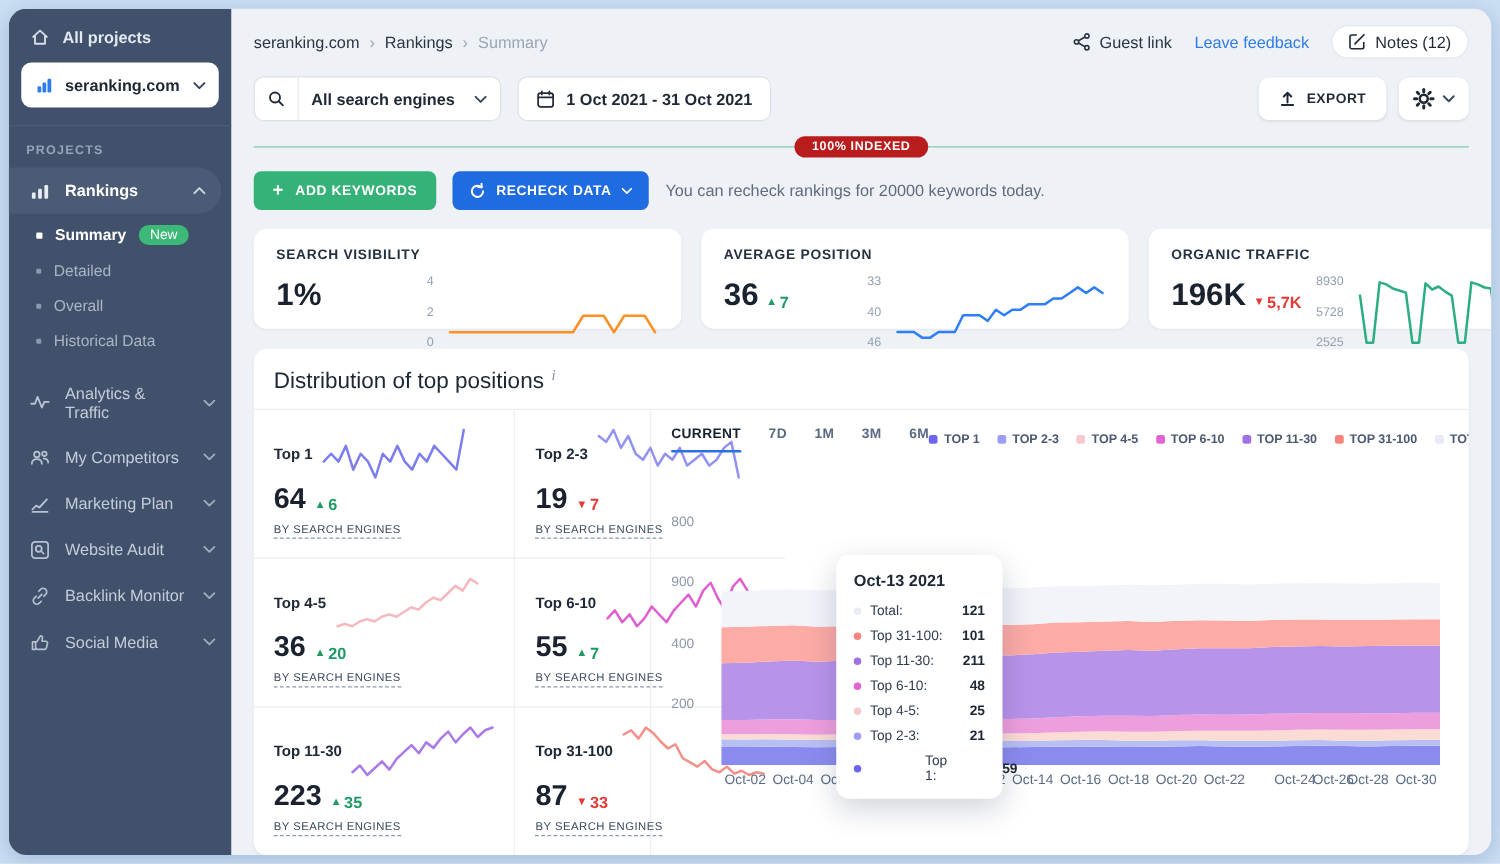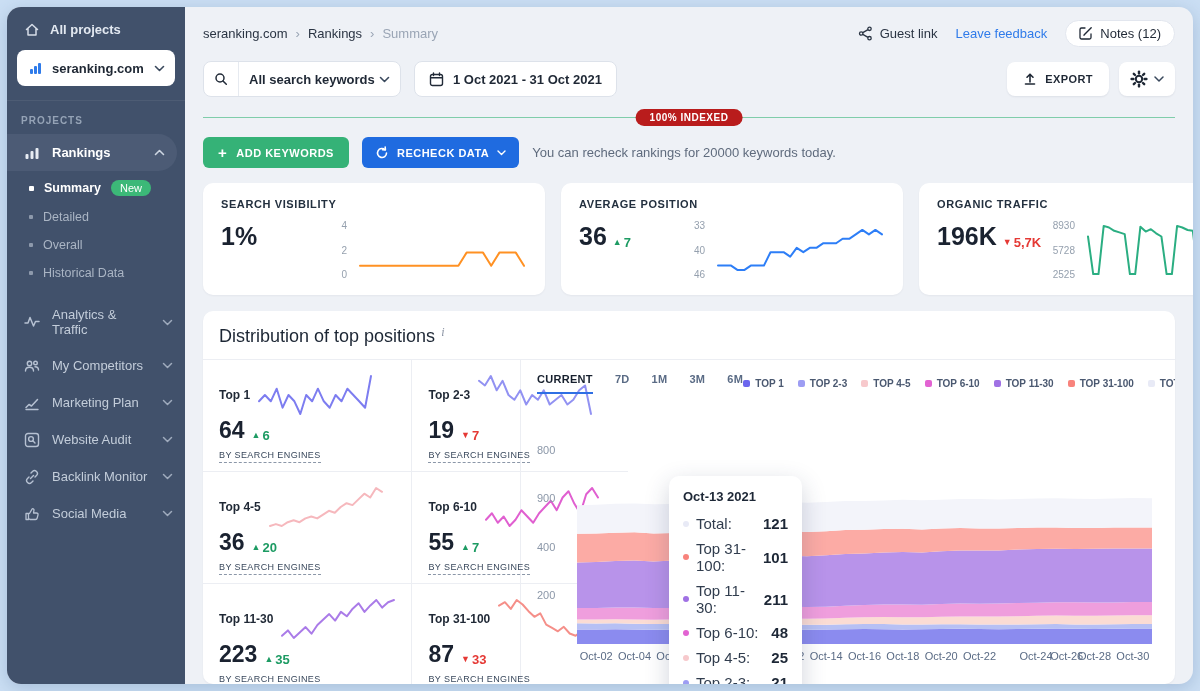--- a/index.html
+++ b/index.html
@@ -49,21 +49,21 @@
   .indexed-row { position:relative; height:18px; margin-top:12px; }
   .indexed-row::before { content:""; position:absolute; left:0; right:0; top:8px; border-top:1px solid #7fcdaa; }
   .indexed-badge { position:absolute; left:50%; transform:translateX(-50%); top:0; background:#b91c1c; color:#fff; font-size:10px; font-weight:bold; letter-spacing:.5px; border-radius:9px; padding:3px 14px; }
 
   .actions-row { display:flex; align-items:center; gap:13px; margin-top:10px; }
   .btn-green { display:flex; align-items:center; gap:9px; background:#35b277; color:#fff; font-size:11px; font-weight:bold; letter-spacing:.5px; border-radius:6px; height:31px; padding:0 15px; cursor:pointer; }
   .btn-blue { display:flex; align-items:center; gap:8px; background:#1f6be0; color:#fff; font-size:11px; font-weight:bold; letter-spacing:.5px; border-radius:6px; height:31px; padding:0 13px; cursor:pointer; }
   .hint { font-size:13px; color:#5f6b7d; }
 
   .metrics-row { display:flex; gap:16px; margin-top:15px; }
-  .metric-card { flex:1; background:#fff; border-radius:10px; padding:15px 18px 12px 18px; height:112px; box-shadow:0 1px 2px rgba(30,40,60,.05); }
+  .metric-card { flex:1; background:#fff; border-radius:10px; padding:15px 18px 12px 18px; height:80px; box-shadow:0 1px 2px rgba(30,40,60,.05); }
   .metric-title { font-size:11px; font-weight:bold; letter-spacing:.6px; color:#23303f; }
   .metric-body { display:flex; margin-top:8px; align-items:flex-start; }
   .metric-valwrap { width:92px; flex:none; display:flex; align-items:baseline; gap:6px; padding-top:4px; }
   .metric-value { font-size:25px; font-weight:bold; color:#1a2230; }
   .delta { font-size:13px; font-weight:bold; display:flex; align-items:center; gap:2px; }
   .delta .arr { font-size:9px; }
   .delta.up { color:#1d9b63; }
   .delta.down { color:#e53935; }
   .yticks { width:34px; flex:none; display:flex; flex-direction:column; justify-content:space-between; height:64px; text-align:right; font-size:10px; color:#95a0ae; padding:2px 0; }
   .metric-spark { flex:1; margin-left:10px; }
@@ -91,21 +91,21 @@
   .legend { margin-left:auto; display:flex; gap:14px; align-items:center; font-size:10px; color:#4a5870; font-weight:bold; }
   .legend-item { display:flex; align-items:center; gap:5px; cursor:pointer; text-transform:uppercase; white-space:nowrap; }
   .legend-sq { width:7px; height:7px; border-radius:2px; flex:none; }
   .chart-wrap { position:relative; margin-top:16px; height:262px; overflow:hidden; }
   .chart-svg-holder { position:absolute; left:40px; top:22px; }
   .ylab { position:absolute; font-size:11px; color:#8b97a8; width:34px; text-align:left; }
   .xlab { position:absolute; font-size:11px; color:#5a6b85; transform:translateX(-50%); top:240px; white-space:nowrap; }
 
   .tooltip { position:absolute; left:148px; top:116px; width:133px; background:#fff; border-radius:10px; box-shadow:0 8px 24px rgba(40,55,90,.22); padding:13px 14px 12px 14px; z-index:6; }
   .tt-title { font-size:13px; font-weight:bold; color:#1d2736; margin-bottom:11px; }
-  .tt-row { display:flex; align-items:center; margin-bottom:8px; font-size:15px; color:#313d4e; }
+  .tt-row { display:flex; align-items:center; margin-bottom:8px; font-size:11px; color:#313d4e; }
   .tt-row:last-child { margin-bottom:0;gap:44px; }
   .tt-dot { width:6px; height:6px; border-radius:50%; margin-right:7px; flex:none; }
   .tt-val { margin-left:auto; font-weight:bold; color:#1d2736; }
 
   svg.icon { display:block; }
 </style>
 </head>
 <body>
 
 <div class="window">
@@ -292,21 +292,21 @@
     </div>
 
     <div class="filterbar">
       <div class="se-select">
         <span class="se-search">
           <svg class="icon" width="14" height="14" viewBox="0 0 14 14">
               <circle cx="6" cy="6" r="4" fill="none" stroke="#222b38" stroke-width="1.5"></circle>
               <path d="M9 9 L12.3 12.3" stroke="#222b38" stroke-width="1.5" stroke-linecap="round"></path>
             </svg>
         </span>
-        <span class="lbl">All search keywords</span>
+        <span class="lbl">All search engines</span>
         <span class="chev">
           <svg class="icon" width="11" height="7" viewBox="0 0 11 7">
               <path d="M1.5 1.5 L5.5 5.5 L9.5 1.5" fill="none" stroke="#39485c" stroke-width="1.6" stroke-linecap="round" stroke-linejoin="round"></path>
             </svg>
         </span>
       </div>
       <div class="date-box">
         <span>
           <svg class="icon" width="15" height="15" viewBox="0 0 15 15">
               <rect x="1.5" y="2.5" width="12" height="11" rx="2" fill="none" stroke="#222b38" stroke-width="1.4"></rect>

